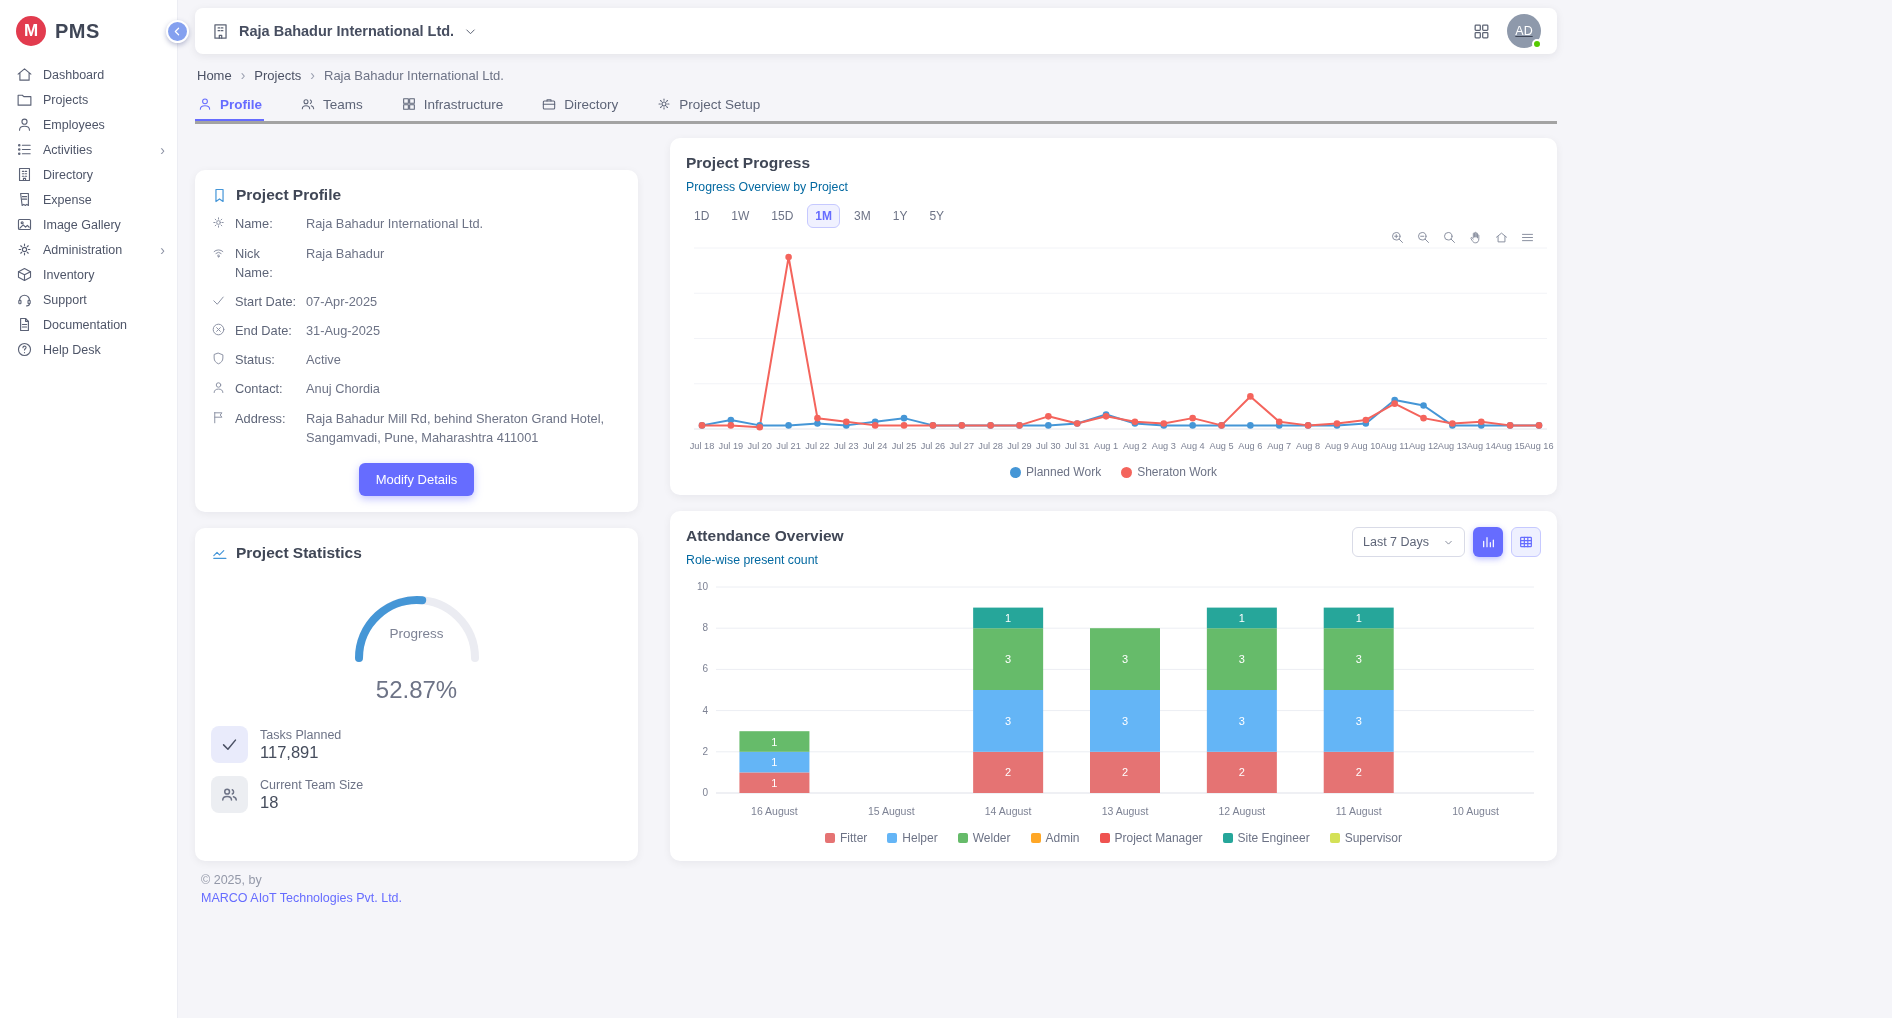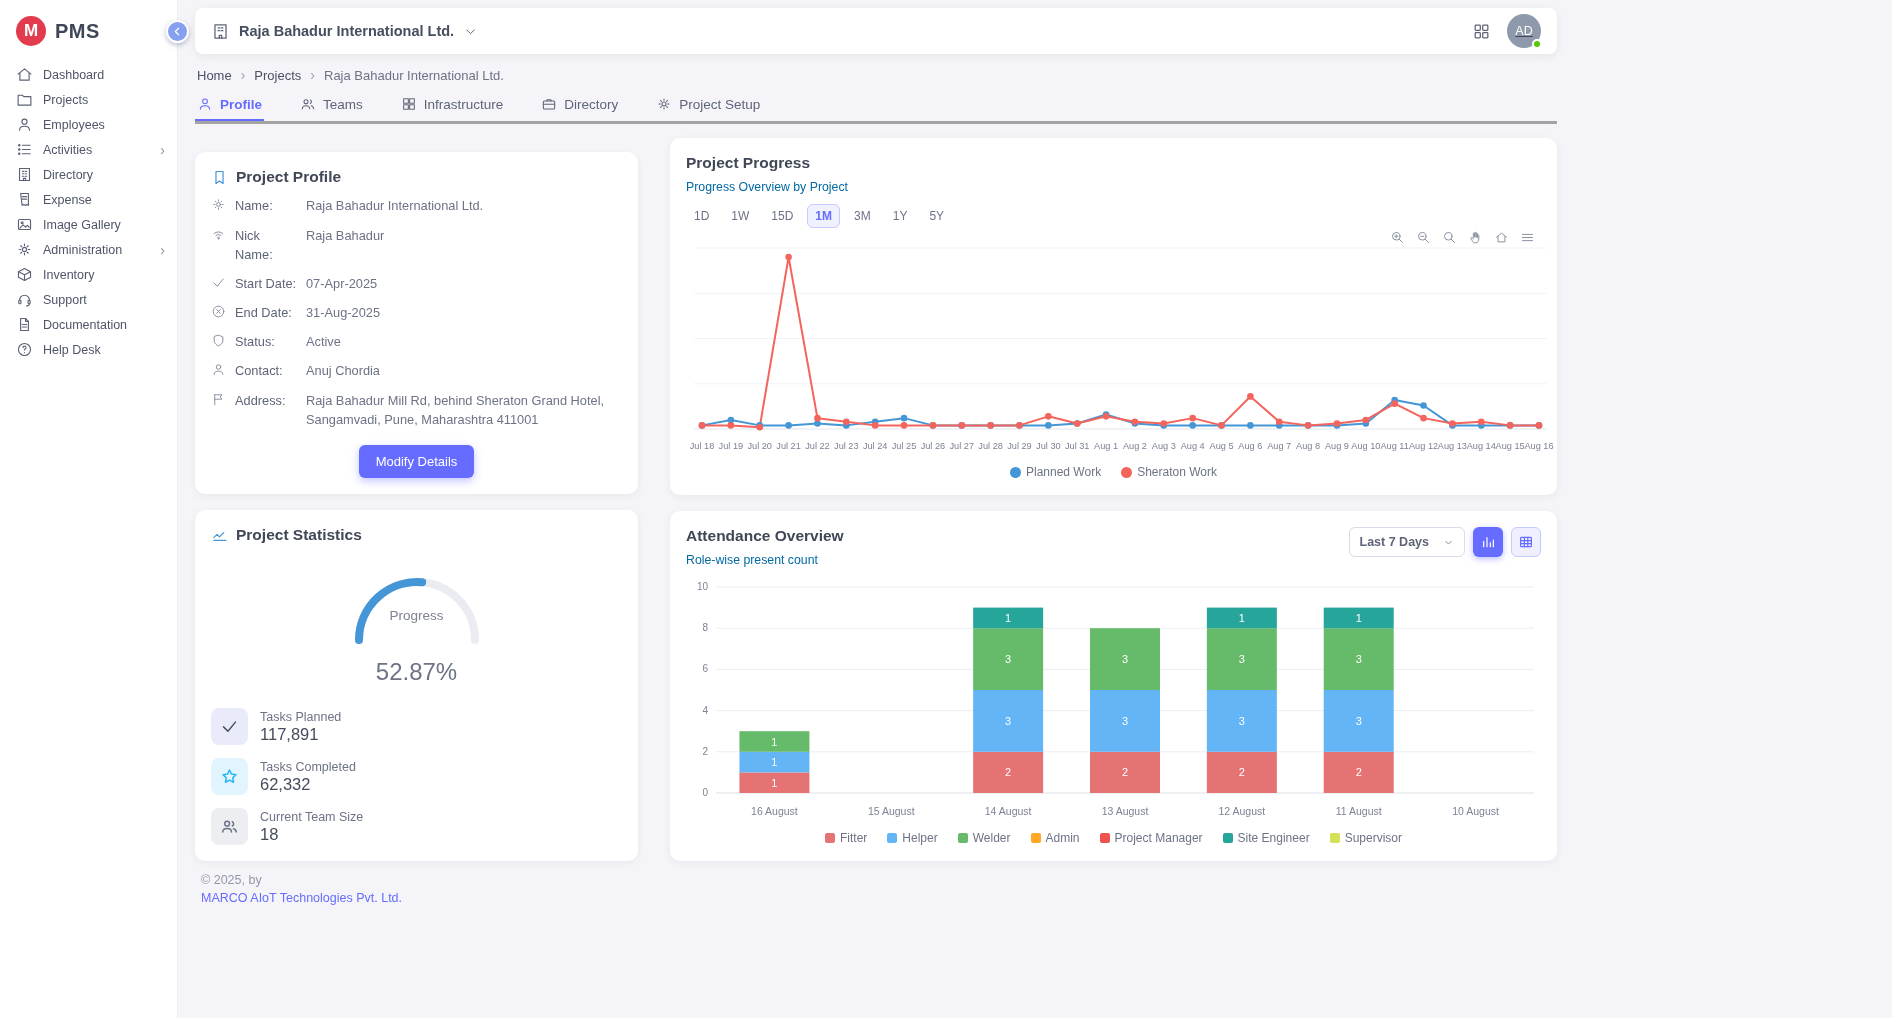--- a/index.html
+++ b/index.html
@@ -92,21 +92,21 @@
   .apex-toolbar svg{width:15px;height:15px;fill:none;stroke:#8a90a0;stroke-width:1.6;
     stroke-linecap:round;stroke-linejoin:round;cursor:pointer;}
   svg text{font-family:"Liberation Sans",sans-serif;}
   .legend{display:flex;justify-content:center;gap:20px;font-size:12px;color:#6d7386;margin-top:4px;flex-wrap:wrap;}
   .legend-item{display:flex;align-items:center;gap:5px;cursor:pointer;}
   .dot{width:11px;height:11px;border-radius:50%;display:inline-block;}
   .sq{width:10px;height:10px;border-radius:2px;display:inline-block;}
 
   
   .att-head{display:flex;align-items:flex-start;}
-  .att-controls{margin-left:auto;display:flex;align-items:center;gap:8px;font-weight:bold;}
+  .att-controls{margin-left:auto;display:flex;align-items:center;gap:8px;}
   .select-box{display:flex;align-items:center;gap:14px;border:1px solid #d9dbe7;border-radius:6px;
     padding:7px 10px;font-size:12.5px;color:#5e6578;background:#fff;cursor:pointer;}
   .select-box svg{width:11px;height:11px;fill:none;stroke:#7d8294;stroke-width:2;stroke-linecap:round;stroke-linejoin:round;}
   .icon-btn{width:30px;height:30px;border-radius:6px;display:flex;align-items:center;justify-content:center;cursor:pointer;}
   .icon-btn svg{width:16px;height:16px;fill:none;stroke-width:1.8;stroke-linecap:round;stroke-linejoin:round;}
   .icon-btn.filled{background:#666cff;box-shadow:0 2px 6px rgba(102,108,255,.45);} .icon-btn.filled svg{stroke:#fff;}
   .icon-btn.outline{background:#eef0ff;border:1px solid #c6c9ff;} .icon-btn.outline svg{stroke:#666cff;}
 
   .footer{width:1362px;display:flex;justify-content:flex-end;gap:4px;font-size:12.5px;color:#9398a8;
     padding:12px 6px 16px;flex-direction:column;}
@@ -384,31 +384,20 @@
             <div class="stat-list">
               <div class="stat-item">
                 <span class="stat-icon si-1">
                   <svg viewBox="0 0 24 24">
                       <path d="M4.5 12.5 10 18 19.5 6.5"></path>
                     </svg>
                   </span>
                 <span>
                   <div class="stat-label">Tasks Planned</div>
                   <div class="stat-value">117,891</div>
-                </span>
-              </div>
-              <div class="stat-item">
-                <span class="stat-icon si-2">
-                  <svg viewBox="0 0 24 24">
-                      <path d="M12 3.8l2.5 5.1 5.6.8-4 4 1 5.6-5.1-2.7-5.1 2.7 1-5.6-4-4 5.6-.8z"></path>
-                    </svg>
-                  </span>
-                <span>
-                  <div class="stat-label">Tasks Completed</div>
-                  <div class="stat-value">62,332</div>
                 </span>
               </div>
               <div class="stat-item">
                 <span class="stat-icon si-3">
                   <svg viewBox="0 0 24 24">
                       <circle cx="9" cy="8.5" r="3"></circle>
                       <path d="M3.5 19c0-3 2.5-4.5 5.5-4.5s5.5 1.5 5.5 4.5M15.5 6a3 3 0 0 1 0 5.4M17 14.8c2 .7 3.5 2 3.5 4.2"></path>
                     </svg>
                   </span>
                 <span>

